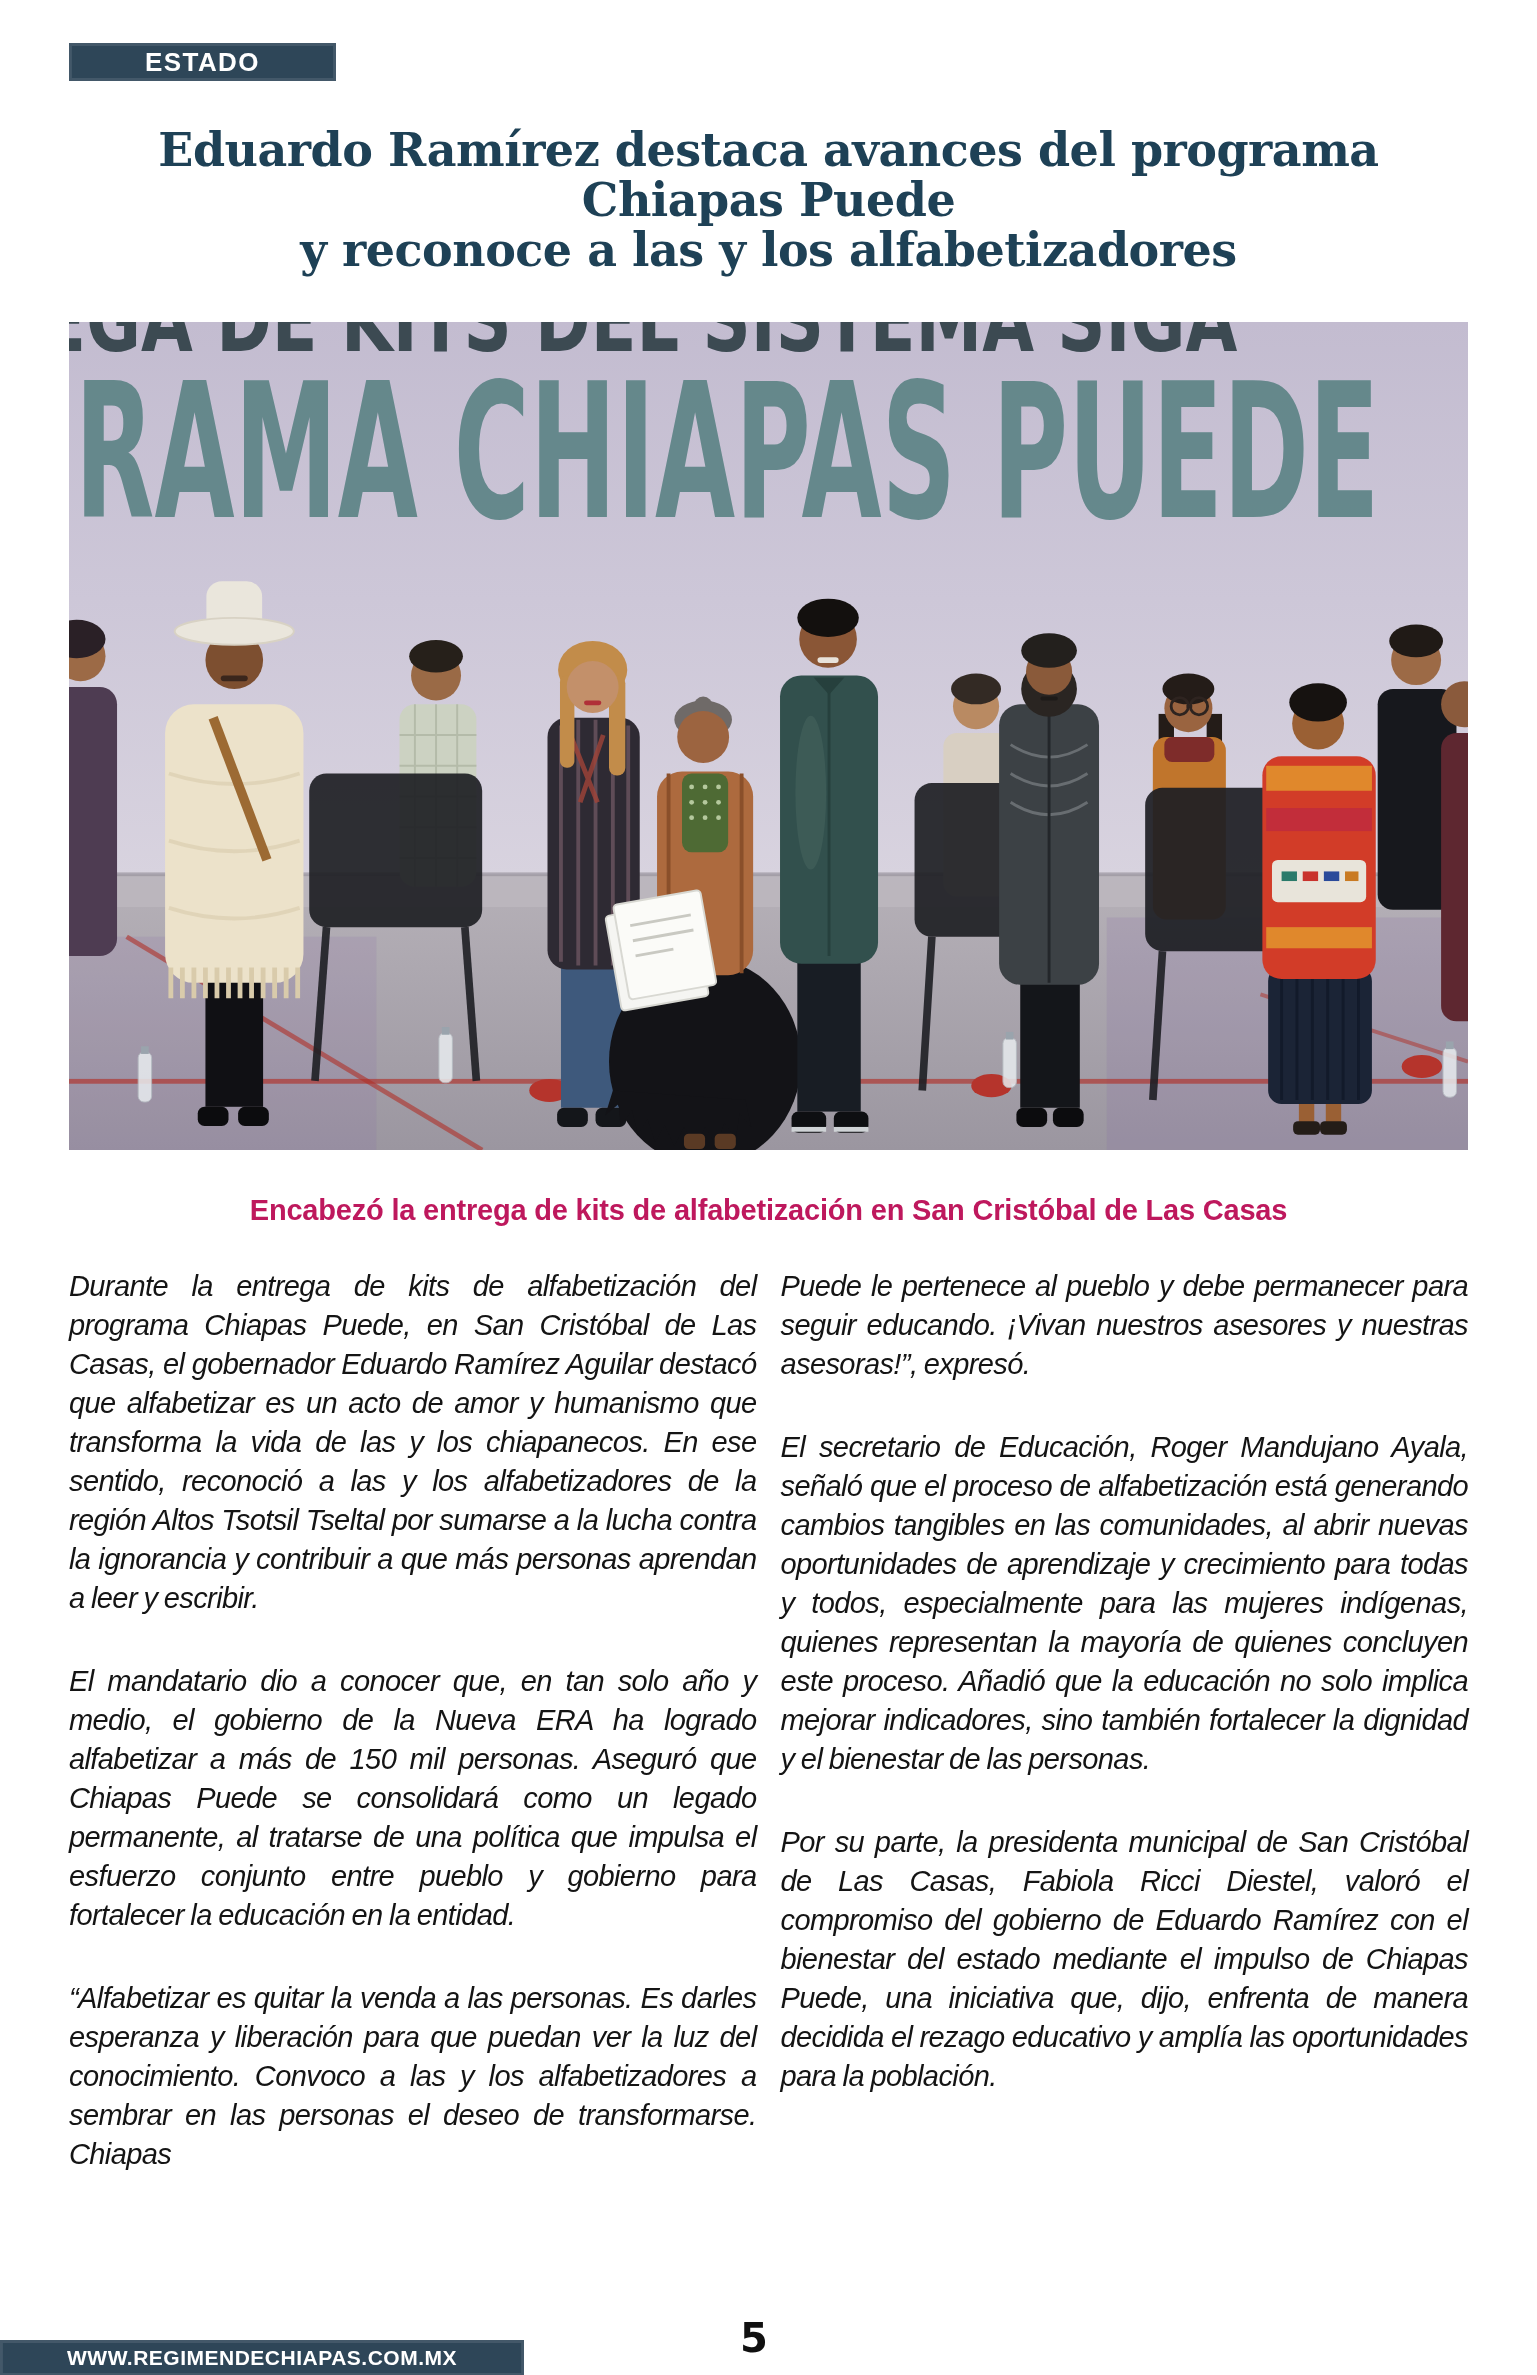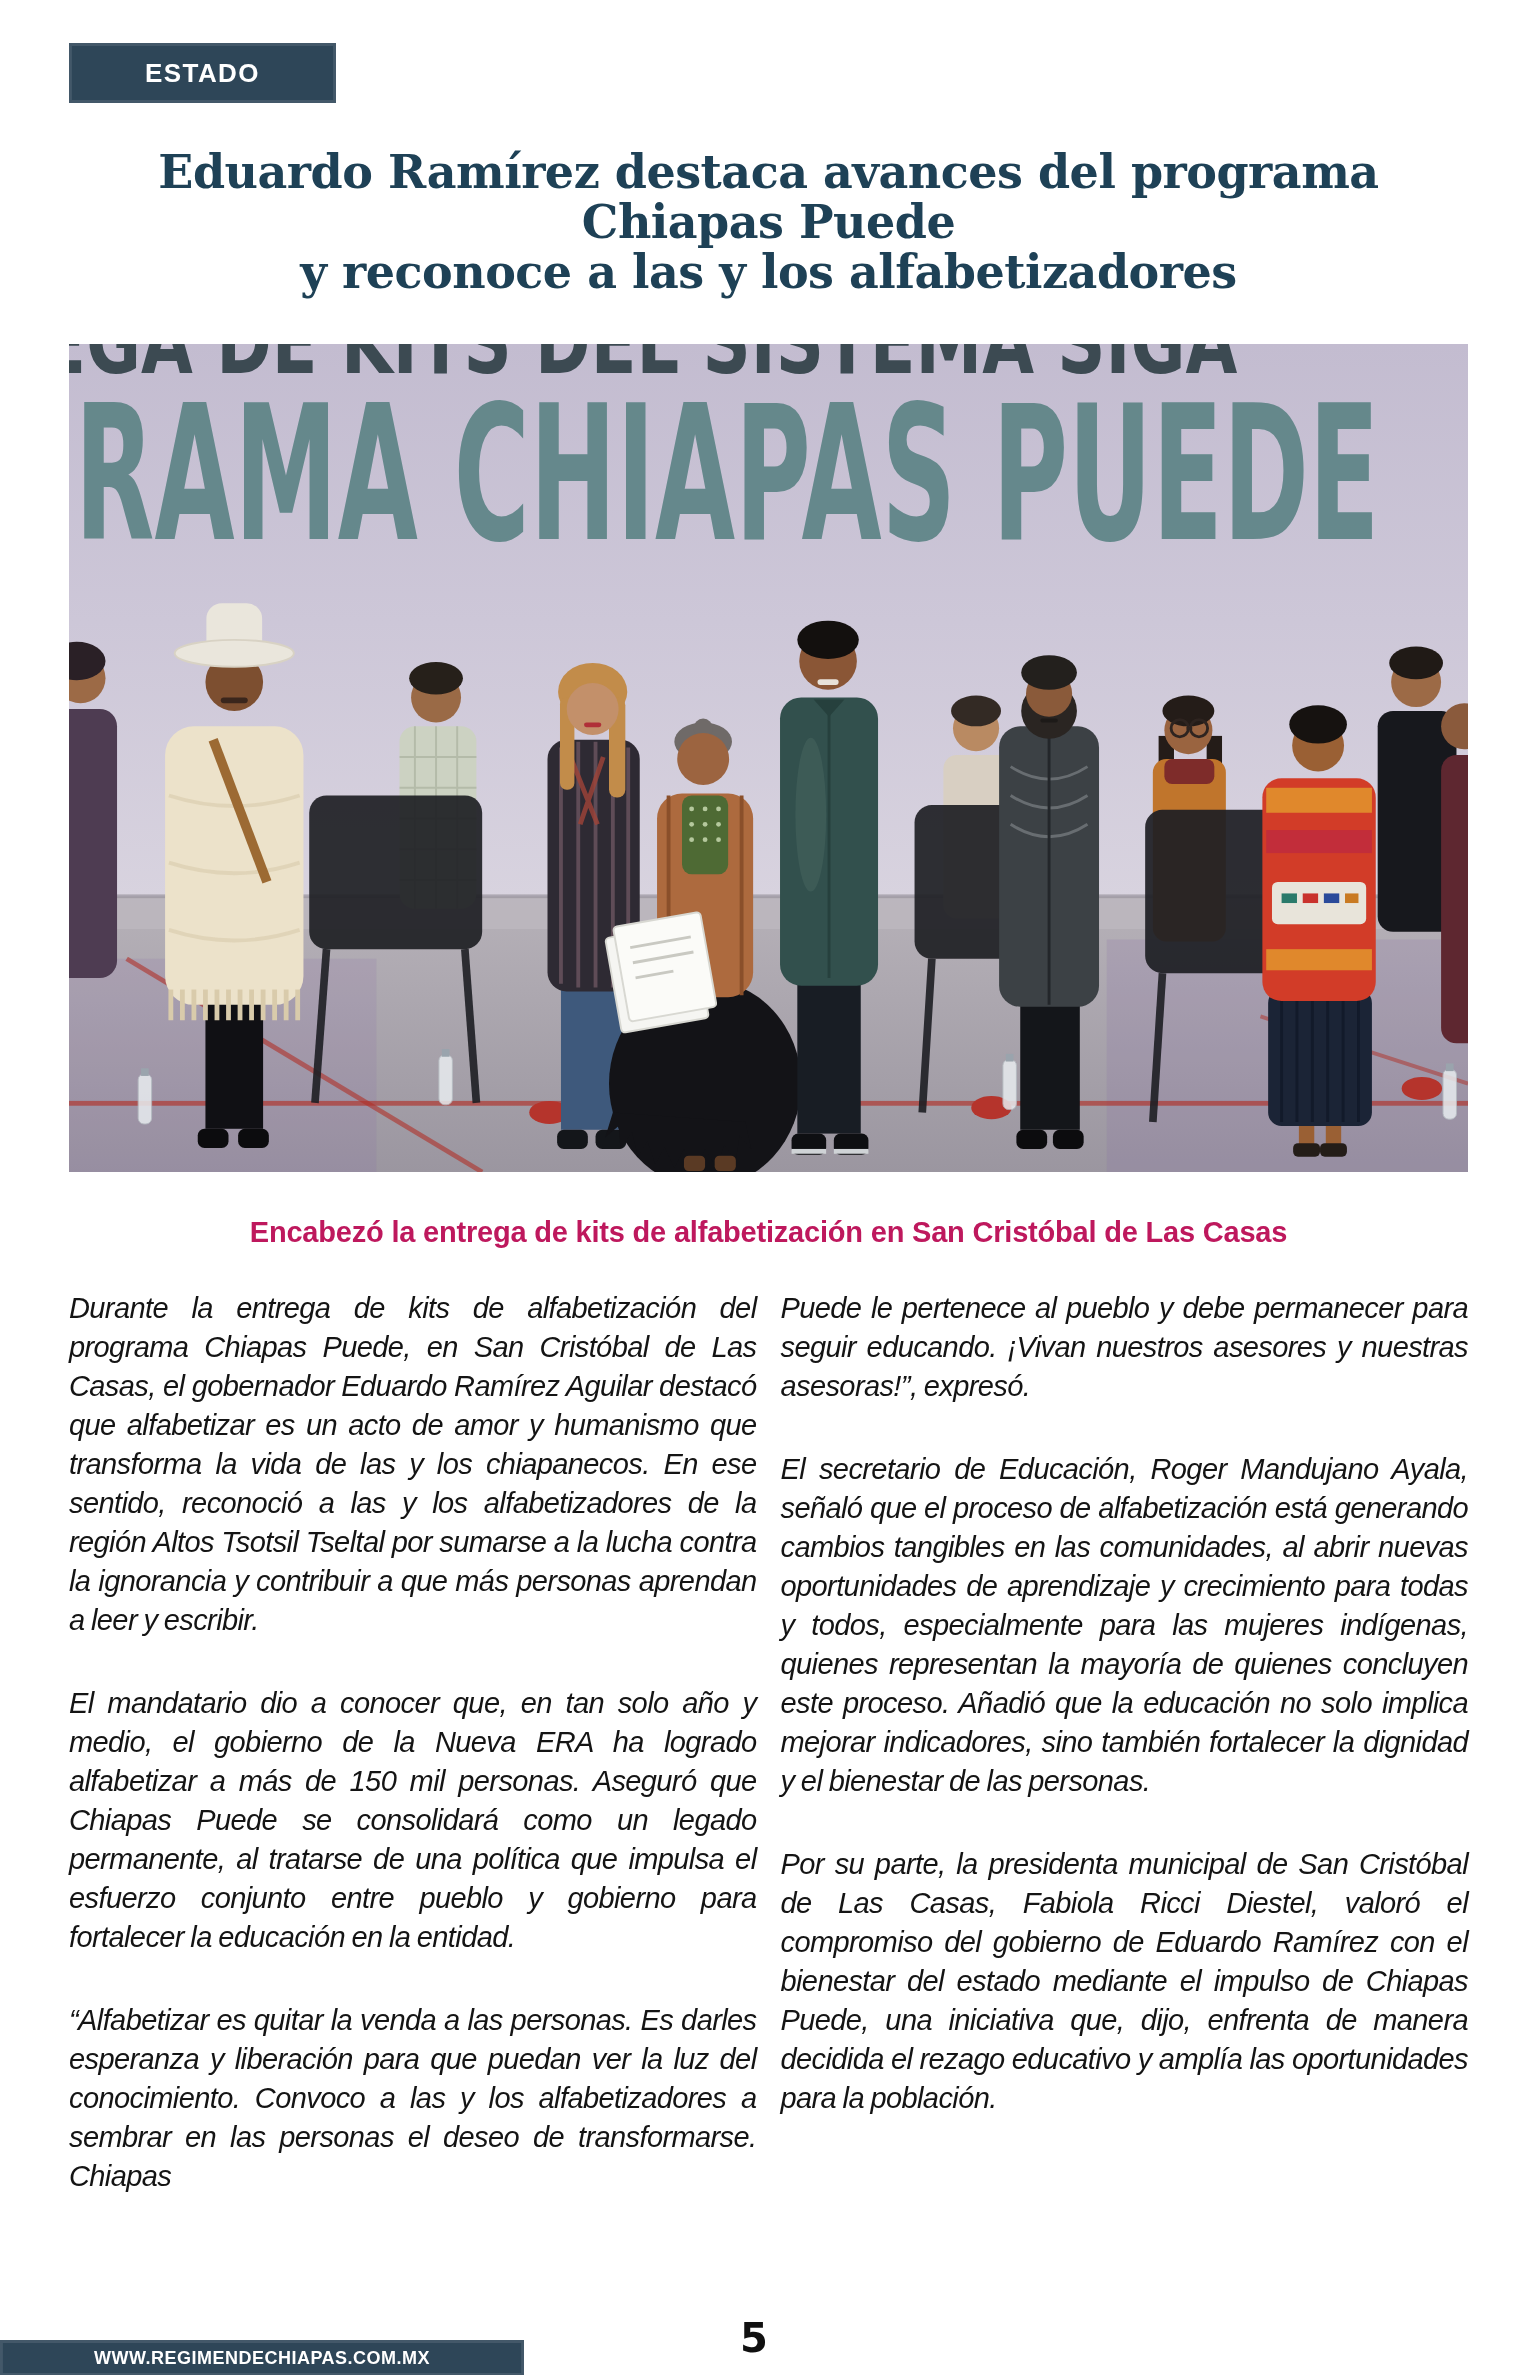--- a/index.html
+++ b/index.html
@@ -7,21 +7,21 @@
     position:relative;
     width:1537px;height:2376px;
     margin:0 auto;
     background:#ffffff;
     overflow:hidden;
     font-family:"Liberation Sans",sans-serif;
   }
   
   .badge{
     margin:43px 0 0 69px;
-    width:267px;height:60px;
+    width:267px;height:38px;
     background:#2e4658;
     box-shadow:inset 0 0 0 2.9px rgba(255,255,255,0.10);
     display:flex;align-items:center;justify-content:center;
     color:#ffffff;font-size:26px;font-weight:bold;letter-spacing:1.4px;
   }
   
   .headline{
     margin:44px 69px 0;
     text-align:center;
     font-family:"DejaVu Serif",serif;
@@ -57,21 +57,21 @@
     letter-spacing:-0.6px;word-spacing:-1px;
     text-align:justify;
   }
   
   .footer-bar{
     position:absolute;left:0;bottom:0;
     width:524px;height:36px;
     background:#2e4658;
     box-shadow:inset 0 0 0 2.9px rgba(255,255,255,0.10);
     display:flex;align-items:center;justify-content:center;
-    color:#ffffff;font-size:18px;font-weight:bold;letter-spacing:0.5px;
+    color:#ffffff;font-size:21px;font-weight:bold;letter-spacing:0.5px;
   }
   .page-number{
     position:absolute;left:0;right:29px;bottom:15.4px;
     text-align:center;
     font-family:"DejaVu Sans",sans-serif;
     font-size:40px;font-weight:bold;color:#101010;
   }
 </style>
 </head>
 <body>

